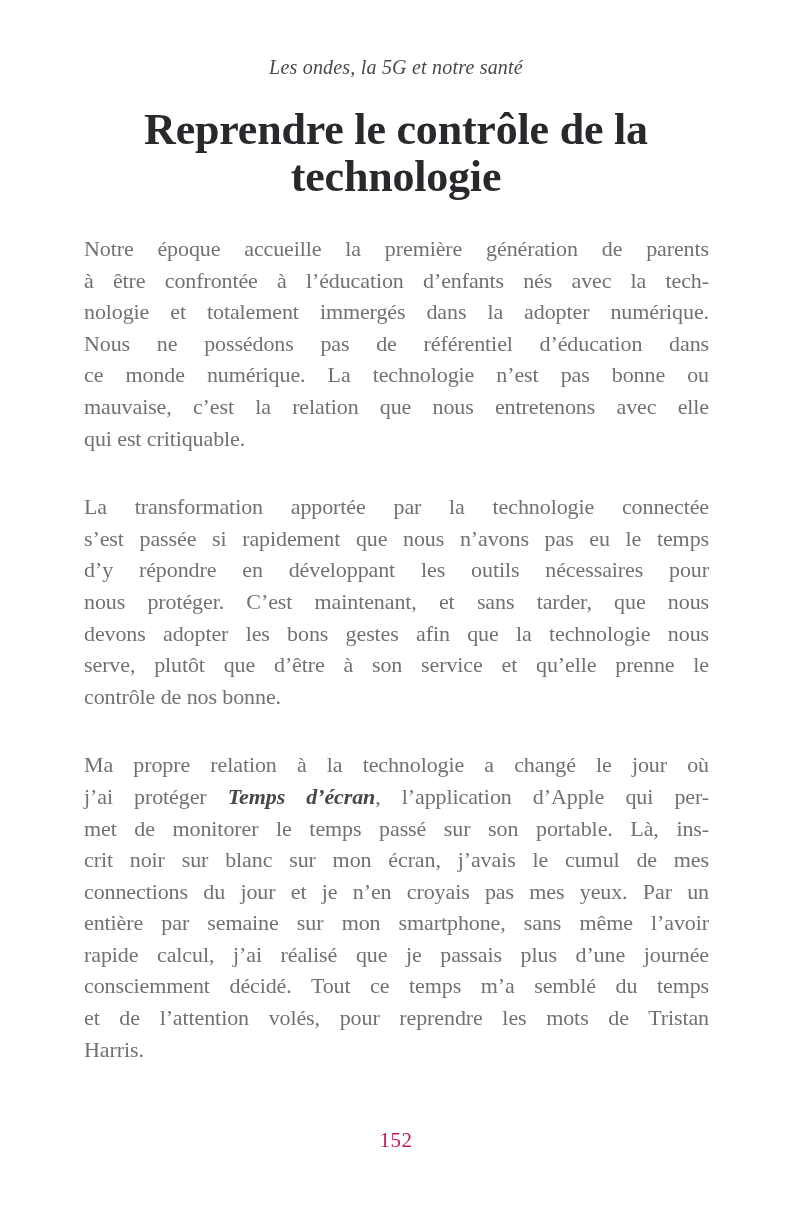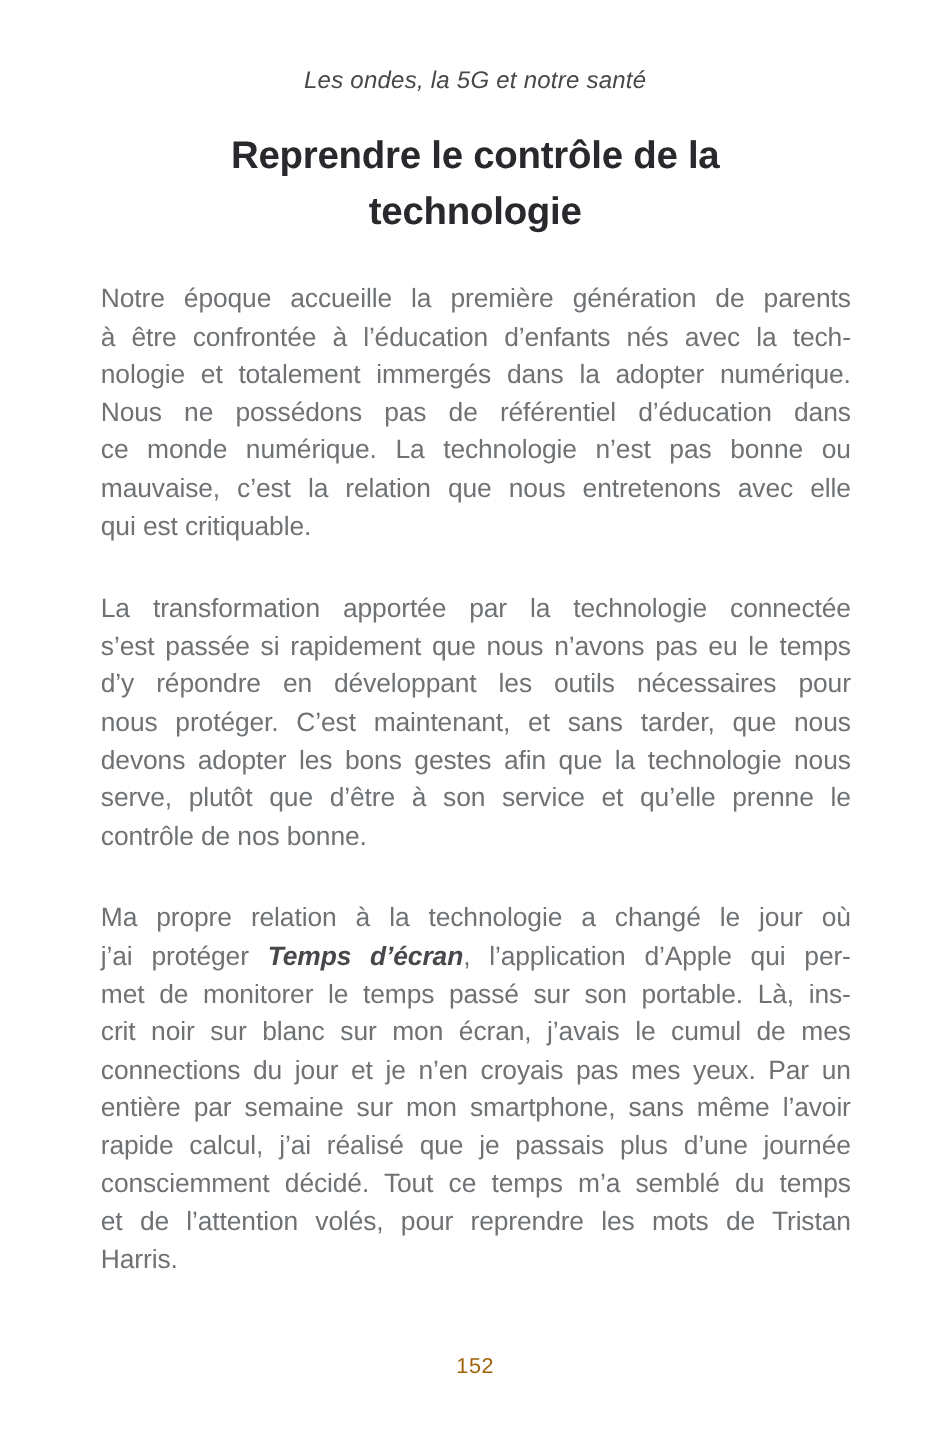--- a/index.html
+++ b/index.html
@@ -6,37 +6,37 @@
     margin: 0;
     padding: 0;
     background: #ffffff;
   }
   .page {
     position: relative;
     width: 792px;
     height: 1212px;
     margin: 0 auto;
     background: #ffffff;
-    font-family: Liberation Sans, sans-serif;
+    font-family: Liberation Serif, serif;
     overflow: hidden;
   }
   .running-header {
     margin-top: 54px;
     text-align: center;
     font-style: italic;
     font-size: 20px;
     line-height: 26px;
     color: #46484a;
     letter-spacing: 0.2px;
   }
   .chapter-title {
     margin-top: 26px;
     text-align: center;
     font-weight: 700;
-    font-size: 32px;
+    font-size: 44px;
     line-height: 47px;
     color: #27292c;
     letter-spacing: -0.2px;
   }
   .body-text {
     margin: 33px 83px 0 84px; 
     font-size: 22px;
     line-height: 31.6px;
     color: #6f7275;
     letter-spacing: -0.1px;
@@ -60,22 +60,22 @@
     font-weight: 700;
     font-style: italic;
     color: #46484b;
   }
   .page-number {
     position: absolute;
     left: 0;
     right: 0;
     top: 1128px;
     text-align: center;
-    font-size: 18px;
-    color: #a16207;
+    font-size: 21px;
+    color: #be185d;
     letter-spacing: 0.5px;
   }
 </style>
 </head>
 <body>
 
 <div class="page">
 
   <div class="running-header">Les ondes, la 5G et notre santé</div>
 

